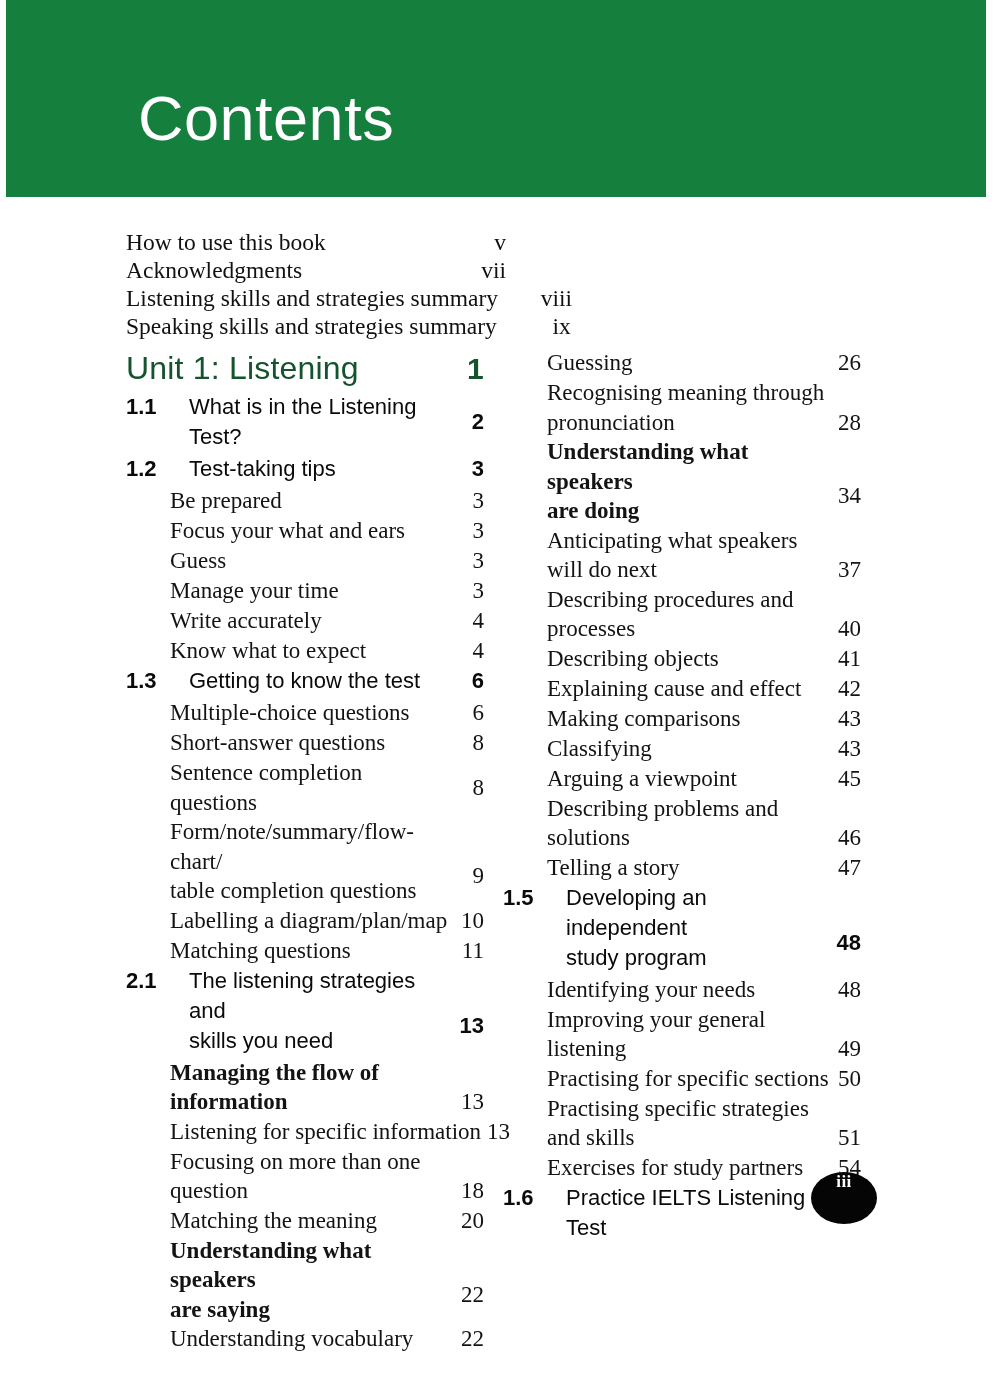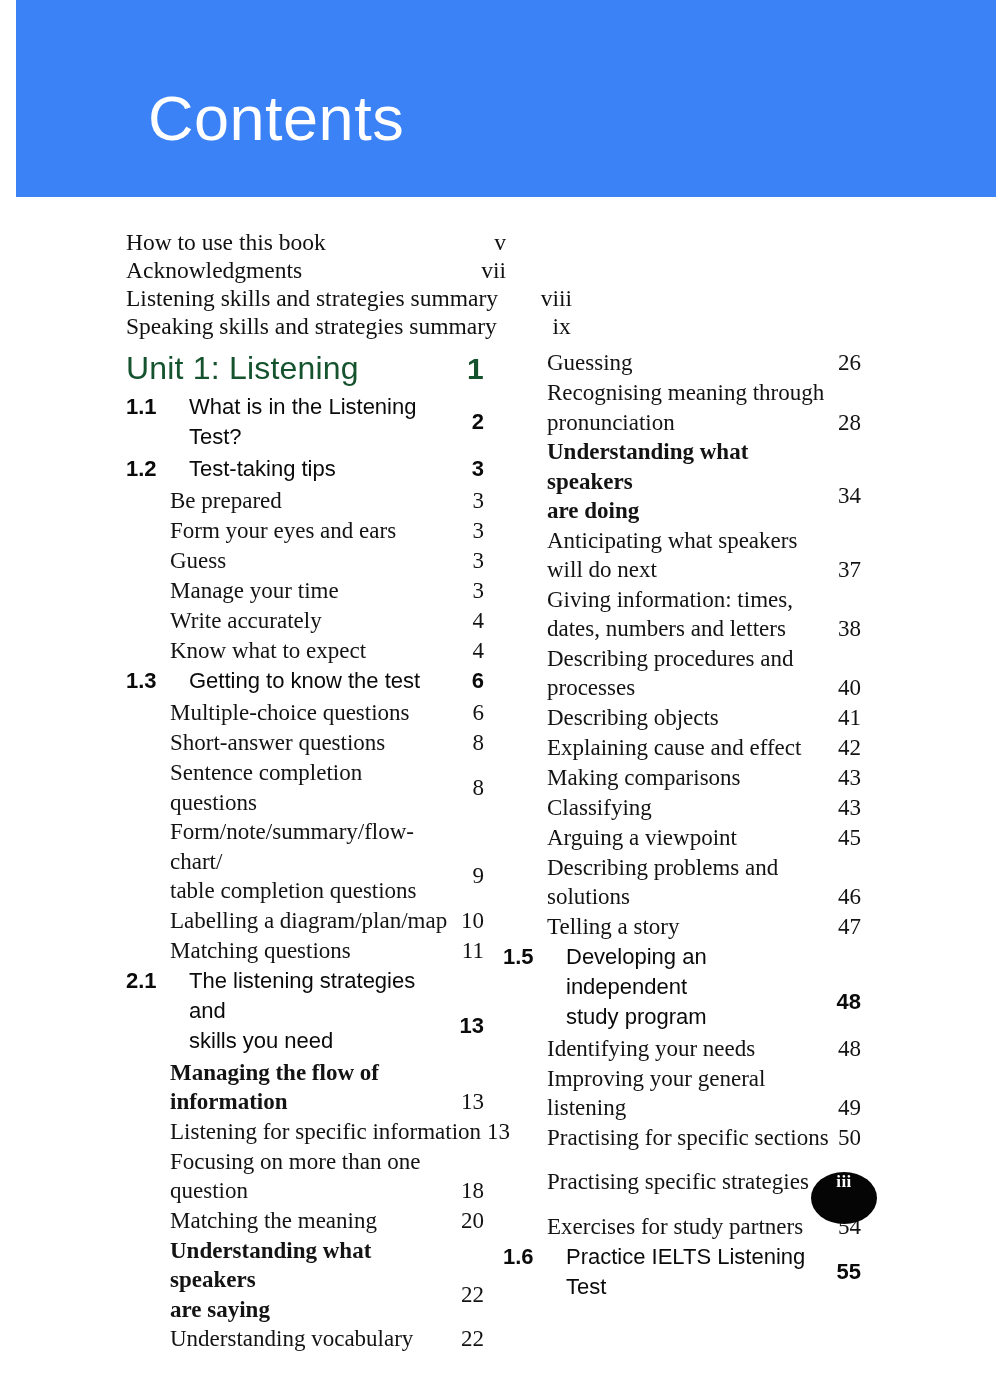--- a/index.html
+++ b/index.html
@@ -11,25 +11,25 @@
     height: 1376px;
     background: #ffffff;
     font-family: "Liberation Serif", serif;
     position: relative;
     overflow: hidden;
   }
 
   
   .header-band {
     position: absolute;
-    left: 16px;
+    left: 6px;
     top: 0;
     width: 980px;
     height: 197px;
-    background: #3b82f6;
+    background: #15803d;
   }
   .header-title {
     position: absolute;
     left: 132px;
     top: 87px;
     font-family: "Liberation Sans", sans-serif;
     font-weight: 300;
     font-size: 63px;
     letter-spacing: 0.5px;
     color: #ffffff;
@@ -241,21 +241,21 @@
         <div class="label">
           <span class="line">Be prepared</span>
         </div>
         <div class="page"><span>3</span></div>
       </div>
     </div>
     <div class="entry sub">
       <div class="num blank">1.0</div>
       <div class="body">
         <div class="label">
-          <span class="line">Form your eyes and ears</span>
+          <span class="line">Focus your what and ears</span>
         </div>
         <div class="page"><span>3</span></div>
       </div>
     </div>
     <div class="entry sub">
       <div class="num blank">1.0</div>
       <div class="body">
         <div class="label">
           <span class="line">Guess</span>
         </div>
@@ -458,30 +458,20 @@
           <span class="line">Anticipating what speakers</span>
           <span class="line">will do next</span>
         </div>
         <div class="page"><span class="pad">0</span><span>37</span></div>
       </div>
     </div>
     <div class="entry sub">
       <div class="num blank">1.0</div>
       <div class="body">
         <div class="label">
-          <span class="line">Giving information: times,</span>
-          <span class="line">dates, numbers and letters</span>
-        </div>
-        <div class="page"><span class="pad">0</span><span>38</span></div>
-      </div>
-    </div>
-    <div class="entry sub">
-      <div class="num blank">1.0</div>
-      <div class="body">
-        <div class="label">
           <span class="line">Describing procedures and</span>
           <span class="line">processes</span>
         </div>
         <div class="page"><span class="pad">0</span><span>40</span></div>
       </div>
     </div>
     <div class="entry sub">
       <div class="num blank">1.0</div>
       <div class="body">
         <div class="label">
@@ -581,20 +571,21 @@
           <span class="line">Practising for specific sections</span>
         </div>
         <div class="page"><span>50</span></div>
       </div>
     </div>
     <div class="entry sub">
       <div class="num blank">1.0</div>
       <div class="body">
         <div class="label">
           <span class="line">Practising specific strategies</span>
+          <span class="line">and skills</span>
         </div>
         <div class="page"><span class="pad">0</span><span>51</span></div>
       </div>
     </div>
     <div class="entry sub">
       <div class="num blank">1.0</div>
       <div class="body">
         <div class="label">
           <span class="line">Exercises for study partners</span>
         </div>

